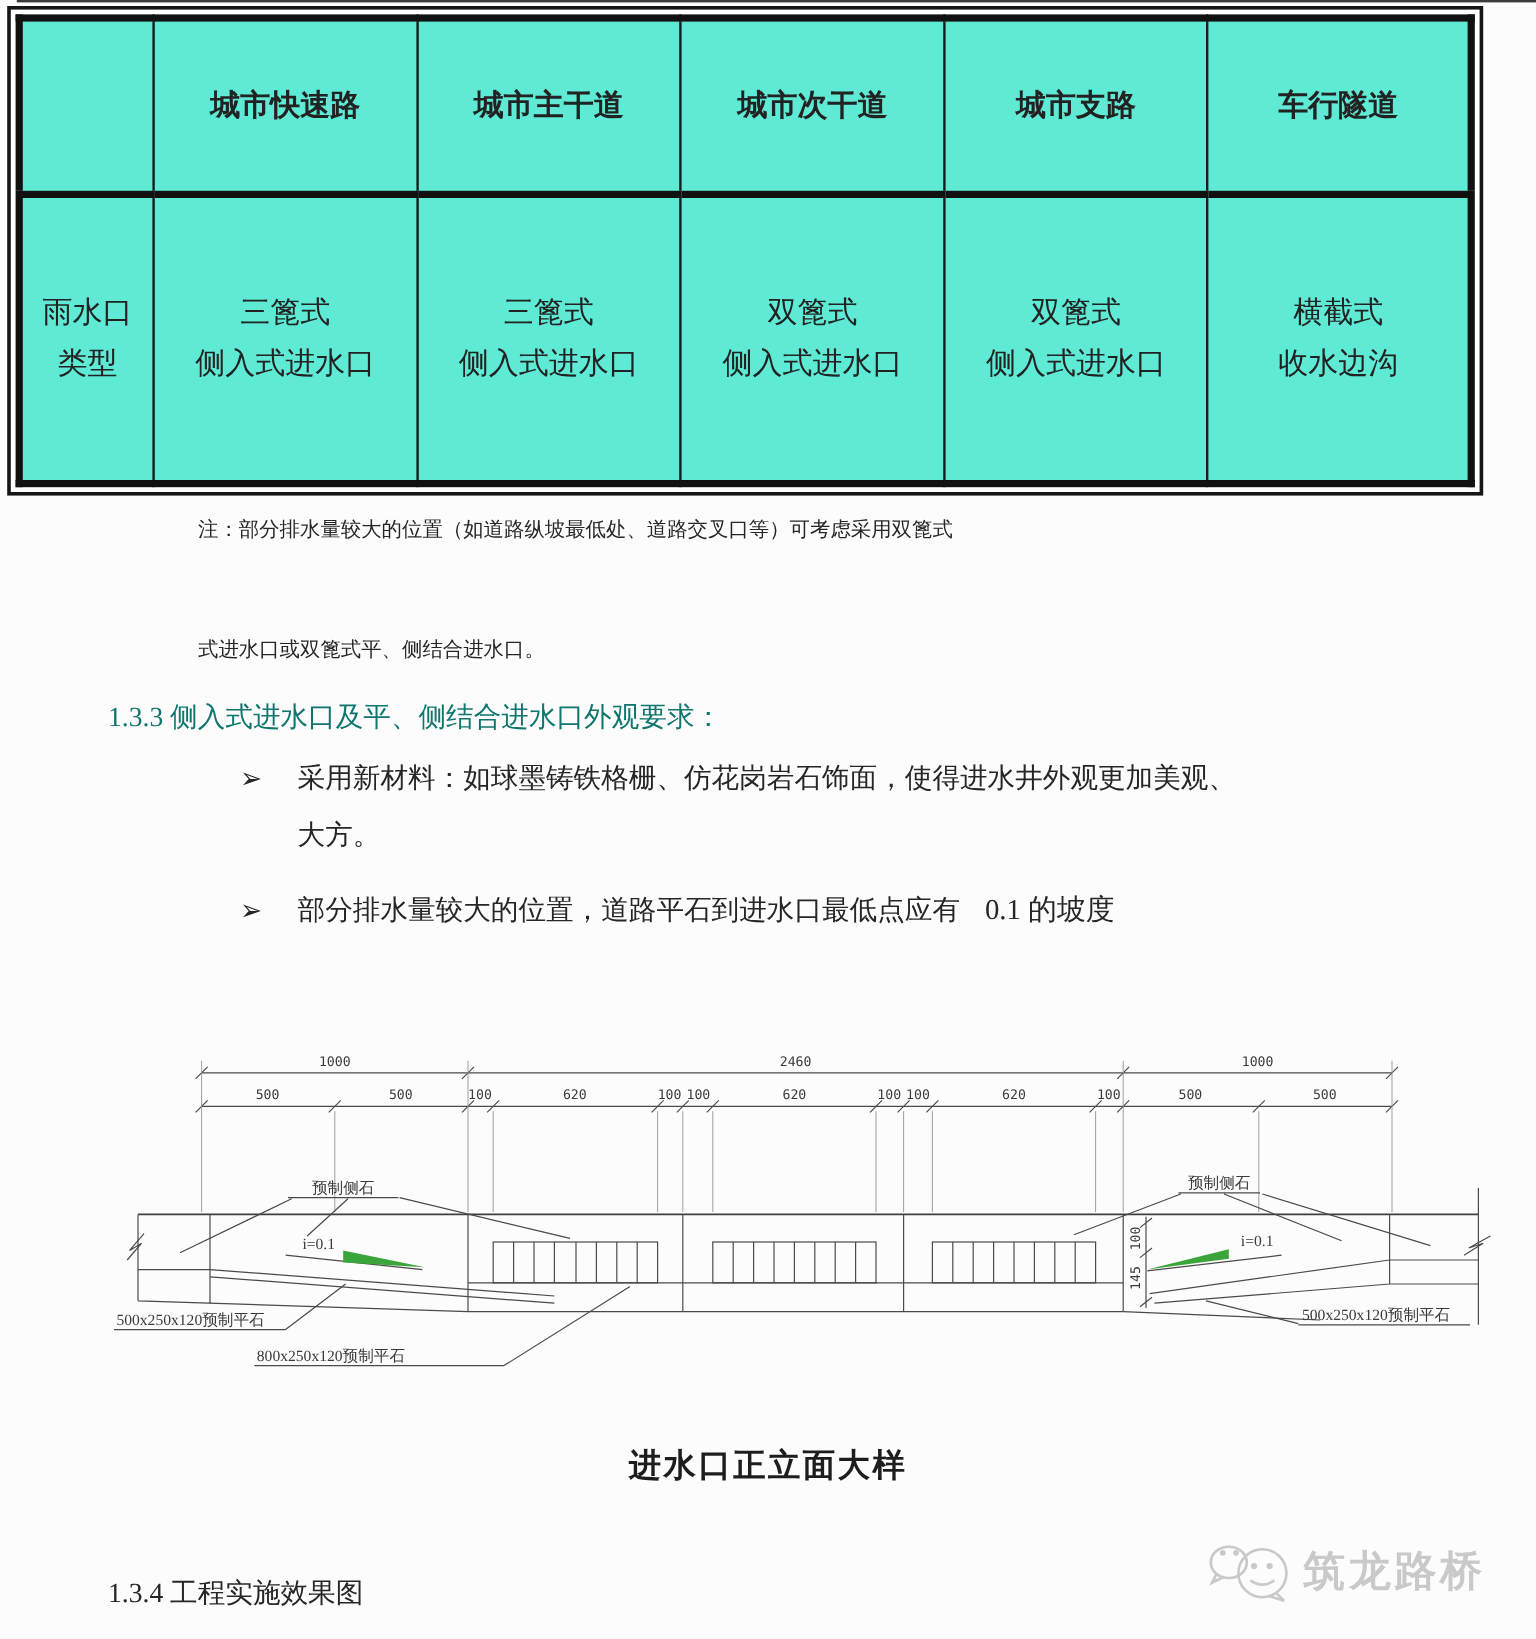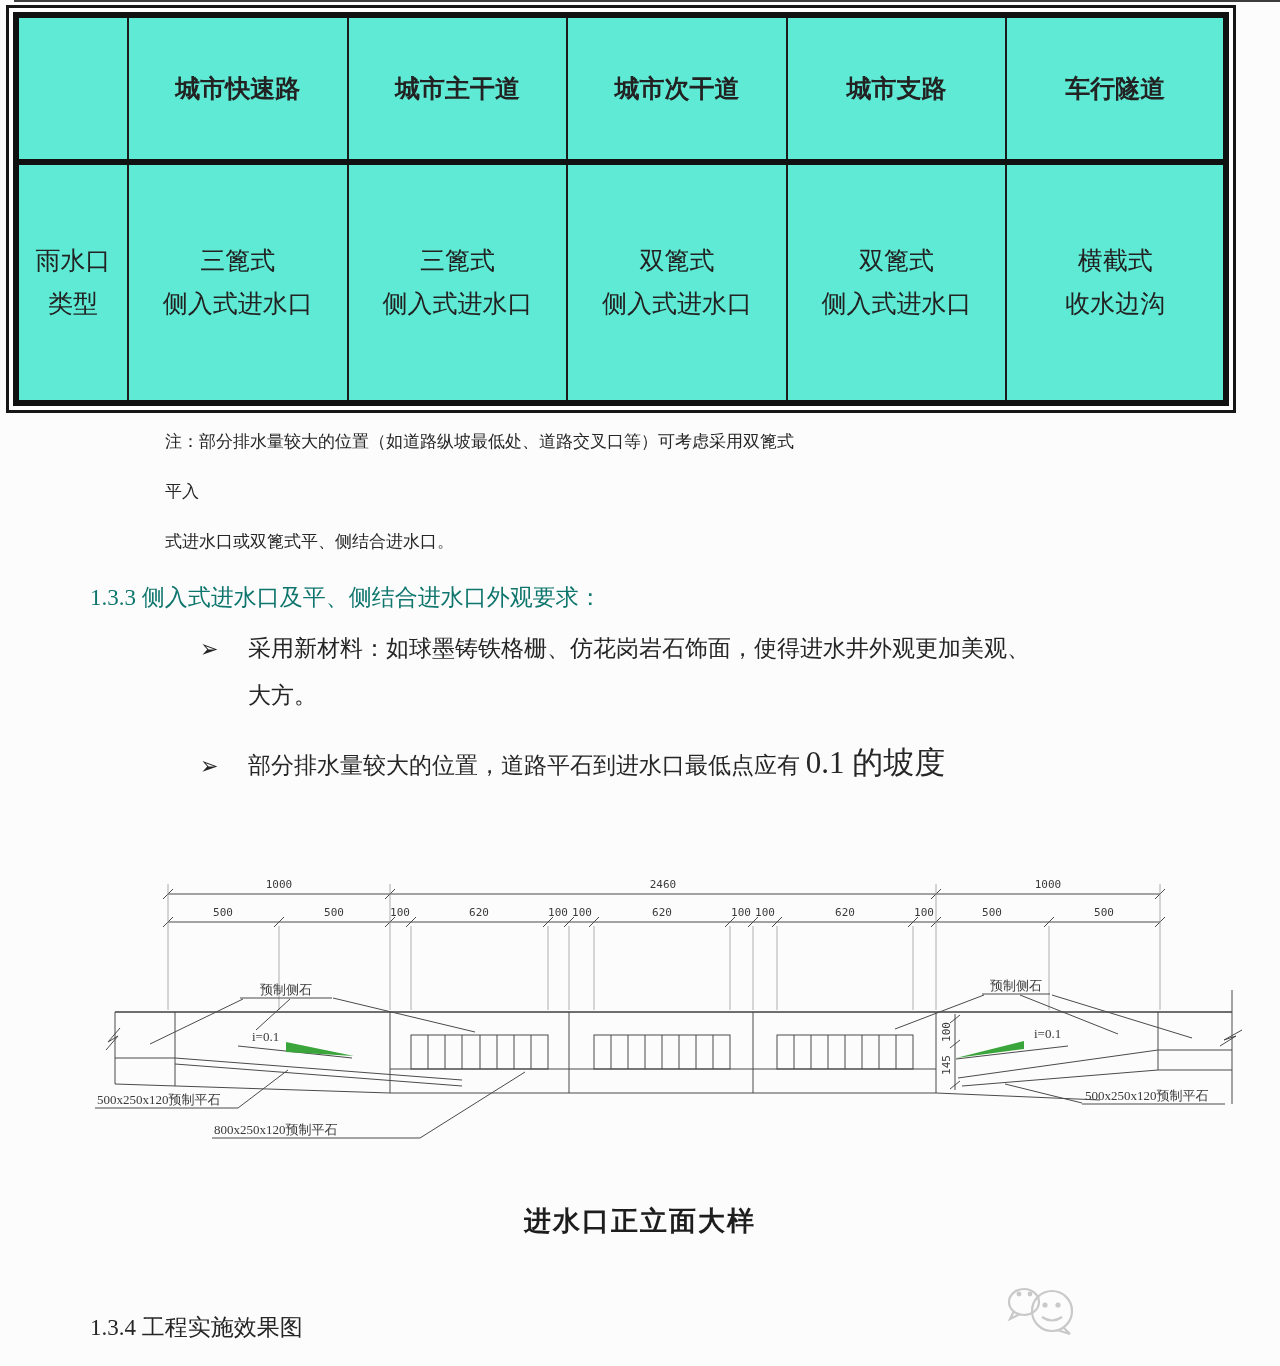--- a/index.html
+++ b/index.html
@@ -23,21 +23,21 @@
   td.rowhdr{font-weight:normal;font-size:26px;line-height:2.1;}
   
   .note{position:absolute;left:165px;width:1040px;font-size:17px;line-height:1.2;color:#262626;}
   #note1{top:432px;} #note2{top:482px;} #note3{top:532px;}
   #sec133{position:absolute;left:90px;top:582px;font-size:23px;color:#0f766e;}
   .bullet{position:absolute;left:200px;width:1010px;font-size:23px;color:#262626;}
   .bullet .mark{display:inline-block;width:48px;font-size:22px;transform:scaleY(1.1);}
   #bullet1{top:636px;line-height:1.1;}
   #bullet1 .l2{margin:22px 0 0 48px;}
   #bullet2{top:742px;}
-  #bullet2 .big{font-size:31px;}
+  #bullet2 .big{font-size:24px;margin-left:15px;}
   
   #drawing{position:absolute;top:872px;left:0;width:1139px;height:290px;}
   #drawing svg{display:block;}
   #caption{position:absolute;top:1203px;left:0;width:1280px;text-align:center;
     font-size:27px;font-weight:bold;color:#1d1d1d;letter-spacing:2px;}
   #sec134{position:absolute;left:90px;top:1312px;font-size:23px;color:#262626;}
   
   #logo{position:absolute;top:1278px;left:1000px;width:270px;height:62px;
     display:flex;align-items:center;color:#c8c8c8;}
   #logo .txt{font-size:35px;font-weight:bold;letter-spacing:3px;
@@ -99,21 +99,20 @@
         <td>
           <div>横截式</div>
           <div>收水边沟</div>
         </td>
       </tr>
     </tbody>
       </table>
   </div>
 
   <div id="note1" class="note">注：部分排水量较大的位置（如道路纵坡最低处、道路交叉口等）可考虑采用双篦式</div>
-  <div id="note2" class="note">平入</div>
   <div id="note3" class="note">式进水口或双篦式平、侧结合进水口。</div>
 
   <div id="sec133">1.3.3 侧入式进水口及平、侧结合进水口外观要求：</div>
 
   <div id="bullet1" class="bullet">
     <div><span class="mark">➢</span><span>采用新材料：如球墨铸铁格栅、仿花岗岩石饰面，使得进水井外观更加美观、</span></div>
     <div class="l2">大方。</div>
   </div>
 
   <div id="bullet2" class="bullet">
@@ -205,14 +204,15 @@
         <path d="M63 49 L70 56 L57 52"></path>
       </g>
       <g fill="#c9c9c9">
         <circle cx="19" cy="16" r="2.4"></circle>
         <circle cx="30" cy="16" r="2.4"></circle>
         <circle cx="45" cy="27" r="2.6"></circle>
         <circle cx="58" cy="27" r="2.6"></circle>
       </g>
       <path d="M42 39 Q52 46 62 39" fill="none" stroke="#c9c9c9" stroke-width="2.2"></path>
     </svg>
+    <span class="txt">筑龙路桥</span>
   </div>
 </div>
 
 </body></html>

